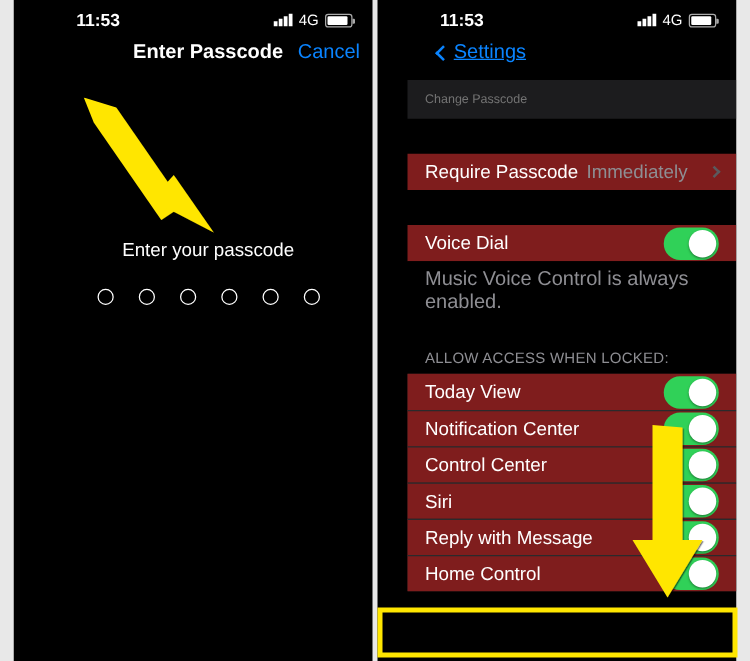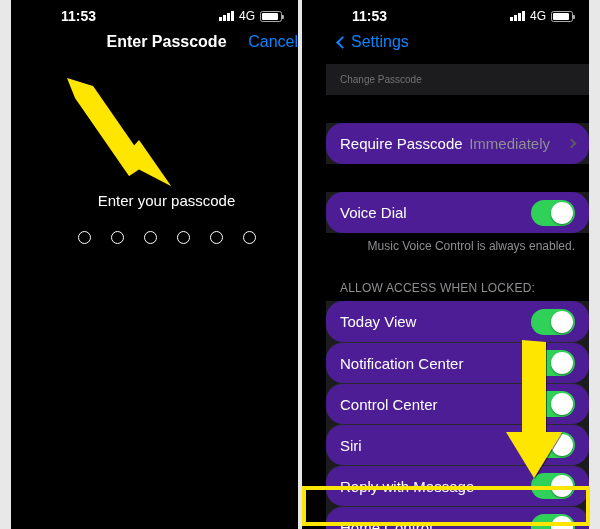--- a/index.html
+++ b/index.html
@@ -14,38 +14,38 @@
   .sig { display: inline-flex; align-items: flex-end; gap: 1.5px; }
   .sig i { width: 2.5px; background: #fff; display: inline-block; }
   .sig i:nth-child(1){height:4px}.sig i:nth-child(2){height:6px}.sig i:nth-child(3){height:8px}.sig i:nth-child(4){height:10px}
   .batt { width: 22px; height: 11px; border: 1px solid #aaa; border-radius: 2.5px; position: relative; }
   .batt::after { content:""; position:absolute; right:-3px; top:3px; width:2px; height:4px; background:#aaa; border-radius:0 1px 1px 0;}
   .batt i { position:absolute; left:1px; top:1px; bottom:1px; width: 80%; background:#fff; border-radius:1px; }
 
   
   .navbar { height: 44px; display: flex; align-items: center; justify-content: center; position: relative; color:#fff; }
   .nav-title { font-size: 16px; font-weight: 600; }
-  .nav-right { position:absolute; right: 0; color: #0a84ff; font-size: 16px; }
-  .nav-left  { position:absolute; left: 12px;  color: #0a84ff; font-size: 16px; display:flex; align-items:center; gap:2px; }
+  .nav-right { position:absolute; right: 10px; color: #0a84ff; font-size: 16px; }
+  .nav-left  { position:absolute; left: 24px;  color: #0a84ff; font-size: 16px; display:flex; align-items:center; gap:2px;text-decoration:underline; }
   .chev { display:inline-block; width:9px; height:9px; border-left:2px solid #0a84ff; border-bottom:2px solid #0a84ff; transform: rotate(45deg); margin-right:2px; }
 
   
   .passcode-area { text-align:center; color:#fff; margin-top: 128px; }
   .pass-prompt { font-size: 15px; }
   .dots { margin-top: 22px; display:flex; justify-content:center; gap: 20px; }
   .dot { width: 13px; height: 13px; border: 1.5px solid #fff; border-radius: 50%; }
 
   
   .link-row { color:#737373; font-size:10px; padding: 10px 14px; background:#1c1c1e; }
   .spacer { height: 28px; }
-  .row { display:flex; align-items:center; justify-content:space-between; padding: 0 14px; height: 41px; background:#4c1d95; color:#fff; font-size:15px; border-top:0.5px solid #2a2a2c;border-radius:17px; }
+  .row { display:flex; align-items:center; justify-content:space-between; padding: 0 14px; height: 29px; background:#7f1d1d; color:#fff; font-size:15px; border-top:0.5px solid #2a2a2c; }
   .row:first-of-type { border-top:none; }
   .row .value { color:#8e8e93; font-size:15px; display:flex; align-items:center; gap:18px; }
   .chev-r { display:inline-block; width:7px; height:7px; border-top:2px solid #5a5a5e; border-right:2px solid #5a5a5e; transform: rotate(45deg); }
-  .section-note { color:#8e8e93; font-size:12px; padding: 6px 14px 14px; background:#000;text-align:right; }
+  .section-note { color:#8e8e93; font-size:16px; padding: 6px 14px 14px; background:#000; }
   .section-header { color:#8e8e93; font-size:12px; padding: 14px 14px 6px; background:#000; letter-spacing:0.2px; }
   .group { background:#1c1c1e; }
 
   
   .toggle { width: 44px; height: 26px; border-radius: 13px; position: relative; flex-shrink:0; }
   .toggle.on  { background:#30d158; }
   .knob { position:absolute; top:2px; width:22px; height:22px; border-radius:50%; background:#fff; box-shadow:0 1px 2px rgba(0,0,0,.4); }
   .toggle.on  .knob { right:2px; }
 
   

